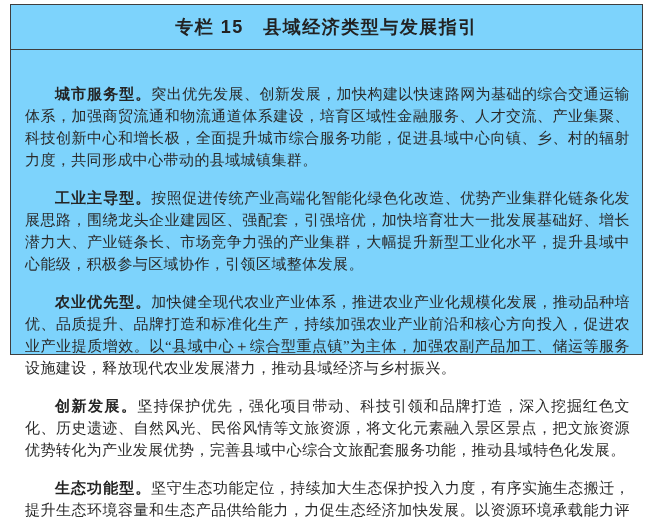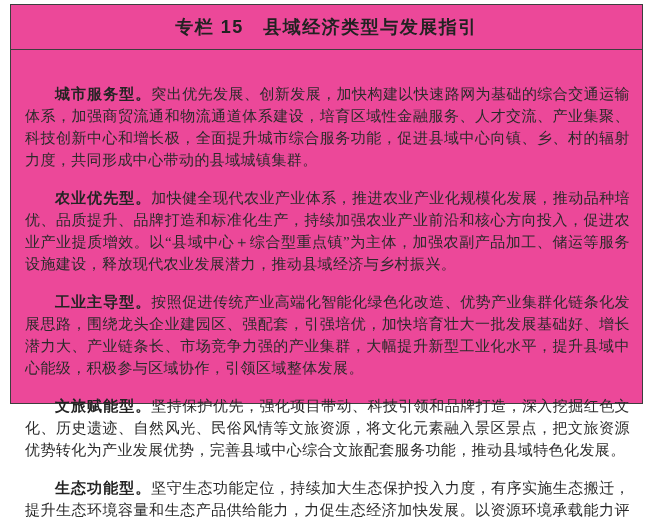--- a/index.html
+++ b/index.html
@@ -13,24 +13,24 @@
     height: 520px;
     background: #ffffff;
     overflow: hidden;
     font-family: "Liberation Serif", "DejaVu Serif", serif;
   }
   .panel {
     position: absolute;
     left: 10px;
     top: 4px;
     width: 633px;
-    height: 400px;
+    height: 351px;
     border: 1.6px solid #3e3e3e;
     box-sizing: border-box;
-    background: #ec4899;
+    background: #7dd3fc;
   }
   .panel-header {
     height: 45px;
     border-bottom: 1.6px solid #3e3e3e;
     box-sizing: border-box;
     display: flex;
     align-items: center;
     justify-content: center;
   }
   .panel-title {
@@ -67,23 +67,23 @@
   <div class="panel">
 
     <div class="panel-header">
       <div class="panel-title">专栏 15　县域经济类型与发展指引</div>
     </div>
 
     <div class="panel-body">
 
       <p><span class="lead-term">城市服务型。</span><span>突出优先发展、创新发展，加快构建以快速路网为基础的综合交通运输体系，加强商贸流通和物流通道体系建设，培育区域性金融服务、人才交流、产业集聚、科技创新中心和增长极，全面提升城市综合服务功能，促进县域中心向镇、乡、村的辐射力度，共同形成中心带动的县域城镇集群。</span></p>
 
+      <p><span class="lead-term">工业主导型。</span><span>按照促进传统产业高端化智能化绿色化改造、优势产业集群化链条化发展思路，围绕龙头企业建园区、强配套，引强培优，加快培育壮大一批发展基础好、增长潜力大、产业链条长、市场竞争力强的产业集群，大幅提升新型工业化水平，提升县域中心能级，积极参与区域协作，引领区域整体发展。</span></p>
+
       <p><span class="lead-term">农业优先型。</span><span>加快健全现代农业产业体系，推进农业产业化规模化发展，推动品种培优、品质提升、品牌打造和标准化生产，持续加强农业产业前沿和核心方向投入，促进农业产业提质增效。以“县域中心＋综合型重点镇”为主体，加强农副产品加工、储运等服务设施建设，释放现代农业发展潜力，推动县域经济与乡村振兴。</span></p>
 
-      <p><span class="lead-term">工业主导型。</span><span>按照促进传统产业高端化智能化绿色化改造、优势产业集群化链条化发展思路，围绕龙头企业建园区、强配套，引强培优，加快培育壮大一批发展基础好、增长潜力大、产业链条长、市场竞争力强的产业集群，大幅提升新型工业化水平，提升县域中心能级，积极参与区域协作，引领区域整体发展。</span></p>
-
-      <p><span class="lead-term">文旅赋能型。</span><span>坚持保护优先，强化项目带动、科技引领和品牌打造，深入挖掘红色文化、历史遗迹、自然风光、民俗风情等文旅资源，将文化元素融入景区景点，把文旅资源优势转化为产业发展优势，完善县域中心综合文旅配套服务功能，推动县域特色化发展。</span></p>
+      <p><span class="lead-term">创新发展。</span><span>坚持保护优先，强化项目带动、科技引领和品牌打造，深入挖掘红色文化、历史遗迹、自然风光、民俗风情等文旅资源，将文化元素融入景区景点，把文旅资源优势转化为产业发展优势，完善县域中心综合文旅配套服务功能，推动县域特色化发展。</span></p>
 
       <p><span class="lead-term">生态功能型。</span><span>坚守生态功能定位，持续加大生态保护投入力度，有序实施生态搬迁，提升生态环境容量和生态产品供给能力，力促生态经济加快发展。以资源环境承载能力评价为基础，逐步引导人口与产业向承载力较高的区域集中。</span></p>
 
     </div>
   </div>
 </div>
 
 </body></html>

